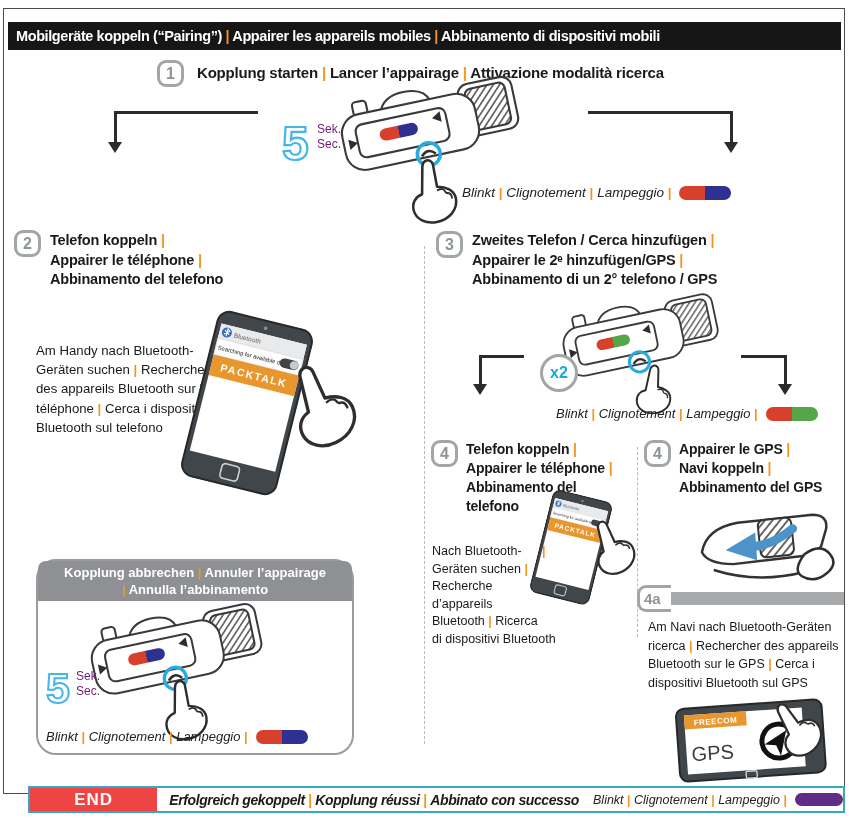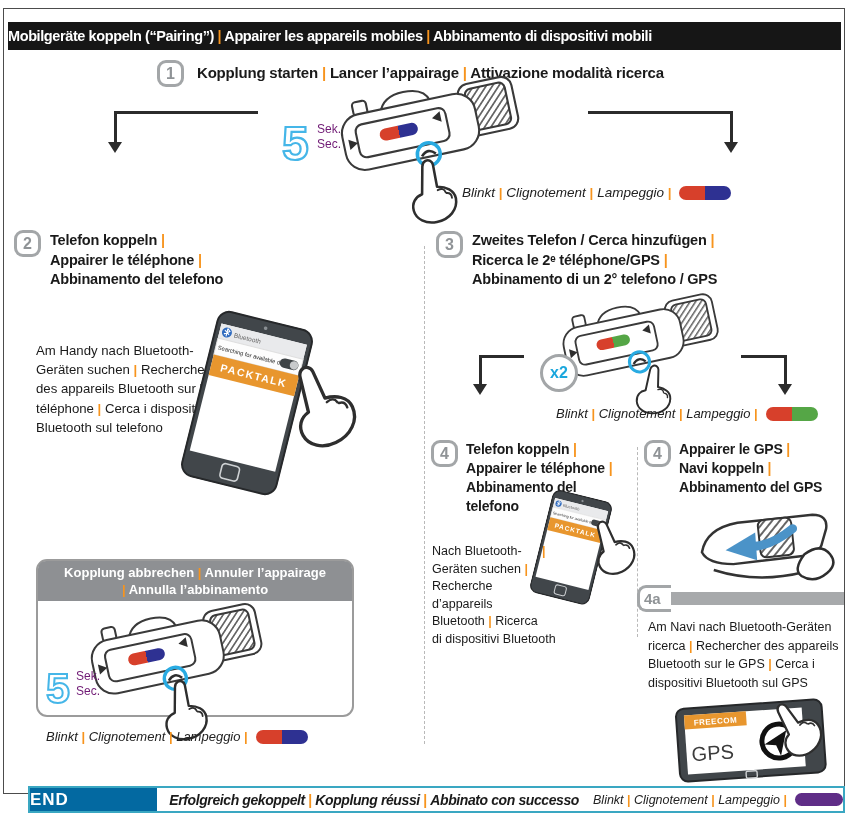--- a/index.html
+++ b/index.html
@@ -3,21 +3,21 @@
 <meta charset="utf-8">
 <style>
   html,body{margin:0;padding:0;background:#fff;}
   .page{position:relative;width:849px;height:823px;background:#fff;overflow:hidden;
         font-family:"Liberation Sans","DejaVu Sans",sans-serif;color:#1a1a1a;}
   .abs{position:absolute;}
   
   .frame{left:3px;top:8px;width:840px;height:784px;border:1.5px solid #4c4c4c;}
   
   .titlebar{left:8px;top:22px;width:833px;height:28px;background:#161616;color:#fff;
-            font-weight:bold;font-size:14.5px;letter-spacing:-0.4px;line-height:28px;box-sizing:border-box;white-space:nowrap;}
+            font-weight:bold;font-size:14.5px;letter-spacing:-0.4px;line-height:28px;padding-left:8px;box-sizing:border-box;white-space:nowrap;}
   
   .isegs span:not(:last-child)::after{content:" | ";color:#f7941d;font-weight:bold;font-style:normal;}
   .hsegs span{display:block;}
   .hsegs span:not(:last-child)::after{content:" |";color:#f7941d;font-weight:bold;}
   
   .badge{width:27px;height:27px;border:3px solid #a3a6a8;border-radius:9px;background:#fff;
          color:#8f9396;font-weight:bold;font-size:16px;display:flex;align-items:center;justify-content:center;box-sizing:border-box;}
   .badge4a{width:34px;height:27px;border:3px solid #a3a6a8;border-right:none;border-radius:9px 0 0 9px;background:#fff;
          color:#8f9396;font-weight:bold;font-size:15px;display:flex;align-items:center;padding-left:4px;box-sizing:border-box;}
   .steptitle{font-weight:bold;font-size:14.5px;letter-spacing:-0.2px;line-height:19.5px;}
@@ -29,34 +29,34 @@
   .ahead{width:0;height:0;border-left:7px solid transparent;border-right:7px solid transparent;border-top:11px solid #2b2b2b;}
   
   .dash{border-left:1.5px dashed #b9b9b9;width:0;}
   
   .blinkrow{display:flex;align-items:center;gap:8px;font-style:italic;font-size:13.5px;color:#222;white-space:nowrap;}
   .pill{display:inline-block;width:52px;height:14px;border-radius:8px;}
   .pill-end{display:inline-block;width:48px;height:13px;border-radius:7px;}
   
   .holdunits{font-size:12px;line-height:15px;color:#701a75;}
   
-  .cancelbox{left:36px;top:559px;width:318px;height:158px;border:2.5px solid #9b9b9b;border-radius:11px;box-sizing:border-box;background:#fff;}
+  .cancelbox{left:36px;top:559px;width:318px;height:196px;border:2.5px solid #9b9b9b;border-radius:20px;box-sizing:border-box;background:#fff;}
   .cancelhead{position:absolute;left:0;top:0;width:100%;height:40px;background:#8e9093;border-radius:8px 8px 0 0;
               color:#fff;font-weight:bold;font-size:13px;line-height:17px;text-align:center;display:flex;align-items:center;justify-content:center;box-sizing:border-box;}
   .cancelhead .inner{width:262px;}
   
   .x2circle{width:38px;height:38px;border:3px solid #a3a6a8;border-radius:50%;background:#fff;display:flex;align-items:center;justify-content:center;
             color:#1ba7dd;font-weight:bold;font-size:16px;box-sizing:border-box;}
   
   .graybar{background:#a7a9ab;height:13px;}
   
   .endbar{left:28px;top:786px;width:817px;height:27px;border:2px solid #3aa7c2;background:#fff;box-sizing:border-box;
           display:flex;align-items:center;}
-  .endlabel{width:130px;height:100%;background:#0369a1;color:#fff;font-weight:bold;font-size:17px;
-            display:flex;align-items:center;justify-content:flex-start;letter-spacing:1px;}
+  .endlabel{width:130px;height:100%;background:#ef4444;color:#fff;font-weight:bold;font-size:17px;
+            display:flex;align-items:center;justify-content:center;letter-spacing:1px;}
   .endmain{margin-left:12px;font-weight:bold;font-style:italic;font-size:14px;letter-spacing:-0.4px;white-space:nowrap;}
   .endblink{margin-left:14px;font-style:italic;font-size:12.5px;white-space:nowrap;color:#222;display:flex;align-items:center;gap:8px;}
   .rot-12{transform:rotate(-12deg);}
   .rot14{transform:rotate(14deg);}
   svg.blocky{display:block;}
 </style>
 </head>
 <body>
 
 <div class="page">
@@ -213,21 +213,21 @@
       <span><span>Blinkt</span><span>Clignotement</span><span>Lampeggio</span></span>
       <span class="pill" style="background:linear-gradient(90deg,#d7402b 50%,#2e3192 50%)"></span>
     </div>
   </div>
 
   <div class="abs badge" style="left:436px;top:231px;">
     <span>3</span>
   </div>
   <div class="abs steptitle hsegs" style="left:472px;top:231px;width:300px;">
     <span>Zweites Telefon / Cerca hinzufügen</span>
-    <span>Ricerca le 2ᵉ téléphone/GPS</span>
+    <span>Appairer le 2ᵉ hinzufügen/GPS</span>
     <span>Abbinamento di un 2° telefono / GPS</span>
   </div>
 
   <svg class="abs blocky rot-12" style="left:560px;top:297px;" width="162" viewBox="0 0 210 100">
     <use href="#headset-sym"></use>
     <rect x="46" y="44" width="44" height="14" rx="7" fill="url(#grad-rg)"></rect>
   </svg>
   <svg class="abs blocky" style="left:630px;top:364px;transform:rotate(8deg);" width="46" viewBox="0 0 70 85">
     <use href="#hand-sym"></use>
   </svg>

